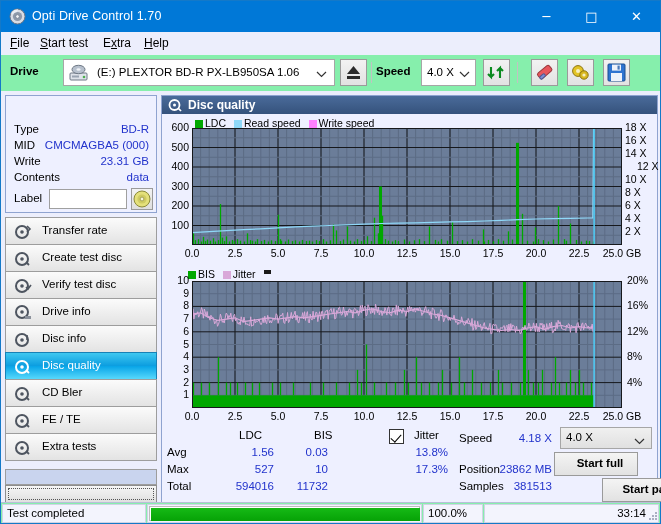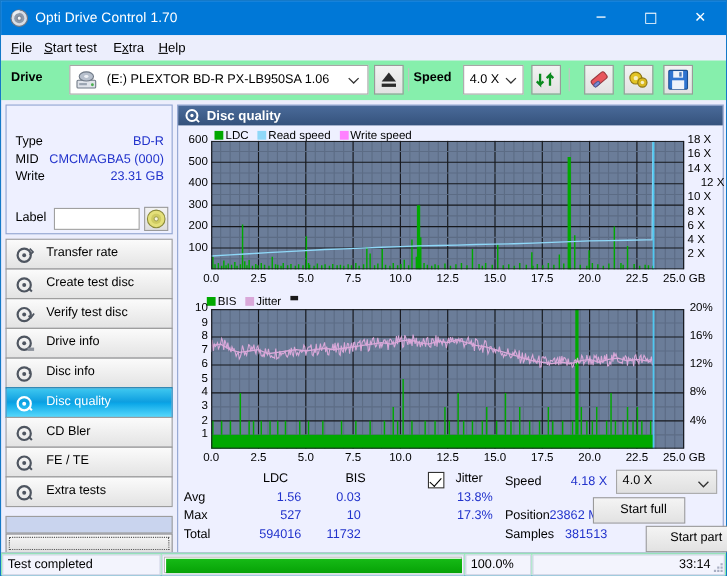--- a/index.html
+++ b/index.html
@@ -85,21 +85,21 @@
 
   
   .stats{position:absolute;left:0;top:330px;width:495px;height:76px;}
   .st{position:absolute;font-size:11.5px;color:#000;white-space:nowrap;}
   .stv{position:absolute;font-size:11.5px;color:#2233cc;white-space:nowrap;text-align:right;}
   .chk{position:absolute;left:227px;top:3px;width:15px;height:15px;background:#fff;border:1px solid #333;box-sizing:border-box;}
   .chk:after{content:"";position:absolute;left:3px;top:2px;width:5px;height:9px;border:solid #000;border-width:0 1.6px 1.6px 0;transform:rotate(42deg);}
   .spd2{position:absolute;left:398px;top:1px;width:92px;height:22px;background:linear-gradient(#f0f0f0,#e0e0e0);border:1px solid #a6a6a6;box-sizing:border-box;}
   .spd2 .stext{position:absolute;left:5px;top:3px;font-size:11.5px;color:#000;}
   .spd2 .dchev{position:absolute;right:6px;top:7px;width:11px;height:8px;}
-  .bigbtn{position:absolute;left:377px;width:84px;height:24px;background:linear-gradient(#f4f4f4,#e2e2e2);border:1px solid #9a9a9a;box-sizing:border-box;}
+  .bigbtn{position:absolute;left:392px;width:84px;height:24px;background:linear-gradient(#f4f4f4,#e2e2e2);border:1px solid #9a9a9a;box-sizing:border-box;font-weight:bold;}
   .bigbtn span{position:absolute;left:0;top:4px;width:90px;text-align:center;font-size:11.5px;color:#000;}
 
   
   .statusbar{position:absolute;left:0;bottom:0;width:659px;height:21px;background:#86efac;border-top:1px solid #b9bfd8;box-sizing:border-box;}
   .sb-cell{position:absolute;top:1px;height:19px;border:1px solid #cfd3e4;box-sizing:border-box;background:#f3f4fd;}
   .sb-text{position:absolute;font-size:11.5px;color:#000;}
   .progress-outer{position:absolute;left:148px;top:3px;width:271px;height:15px;background:#fff;border:1px solid #bcbcbc;box-sizing:border-box;}
   .progress-fill{position:absolute;left:1px;top:1px;height:13px;background:linear-gradient(#16ba16,#06a206);}
   .grip{position:absolute;right:2px;bottom:2px;width:11px;height:11px;}
 </style>
@@ -209,20 +209,24 @@
       <span class="k">Type</span>
       <span class="v">BD-R</span>
     </div>
     <div class="drow" style="top:43px;">
       <span class="k">MID</span>
       <span class="v">CMCMAGBA5 (000)</span>
     </div>
     <div class="drow" style="top:59px;">
       <span class="k">Write</span>
       <span class="v">23.31 GB</span>
+    </div>
+    <div class="drow" style="top:75px;">
+      <span class="k">Contents</span>
+      <span class="v">data</span>
     </div>
     <div class="label-row">
       <span class="k">Label</span>
       <input class="label-input" type="text" value="" placeholder="" style="">
       <div class="label-btn">
         <svg width="20" height="20" viewBox="0 0 20 20">
           <circle cx="10" cy="10" r="8" fill="#e4e07a" stroke="#8b8a3a"></circle>
           <circle cx="10" cy="10" r="4.6" fill="#cfcb62"></circle>
           <circle cx="10" cy="10" r="1.9" fill="#f7f6dd" stroke="#8b8a3a" stroke-width=".7"></circle>
         </svg>

